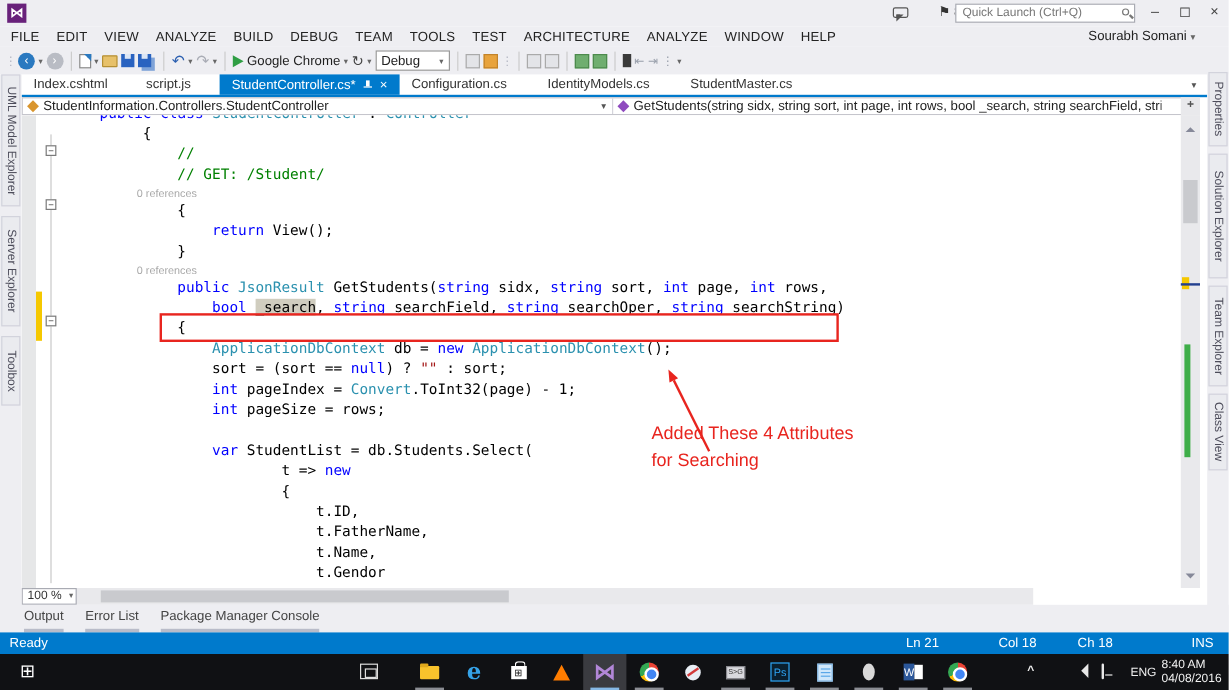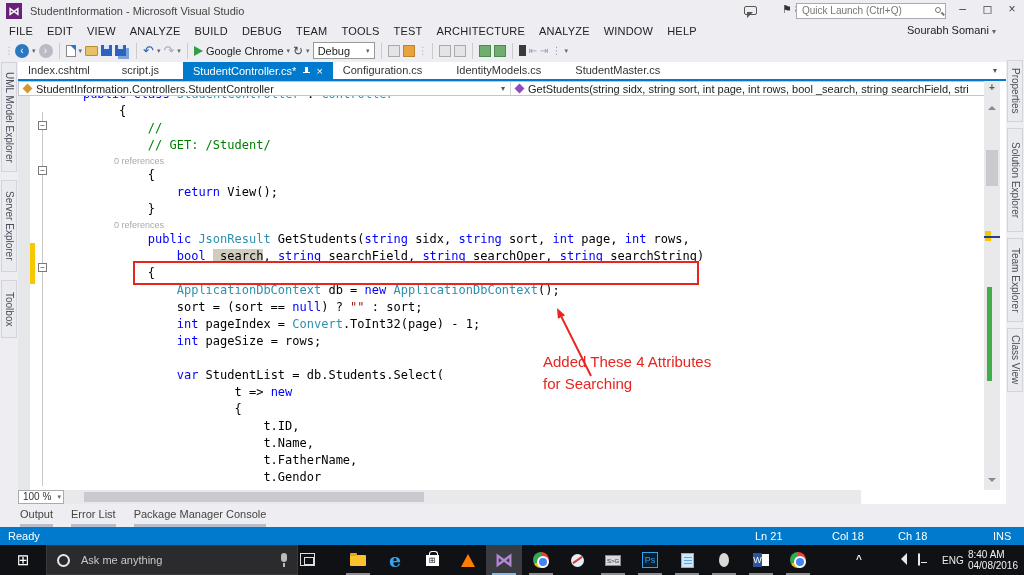--- a/index.html
+++ b/index.html
@@ -133,21 +133,20 @@
   .ac::after{content:"";position:absolute;left:2px;bottom:2px;width:6px;height:1.5px;background:#e8e8e8}
   .dt{position:absolute;right:6px;top:4px;text-align:left;line-height:11px;color:#f2f2f2;font-size:10px}
 </style>
 </head>
 <body>
 
 <div id="root">
 
   <div class="abs titlebar">
     <div class="abs vslogo">⋈</div>
-    <div class="abs title-text">StudentInformation - Microsoft Visual Studio</div>
     <div class="abs fb-bubble"></div>
     <div class="abs flag">⚑ <span>8</span></div>
     <div class="abs qlaunch">
       <span>Quick Launch (Ctrl+Q)</span>
       <span class="mag"></span>
     </div>
     <div class="abs winbtn" style="left:950px">–</div>
     <div class="abs winbtn" style="left:975px">◻</div>
     <div class="abs winbtn" style="left:1000px;width:24px">×</div>
   </div>
@@ -257,22 +256,22 @@
         <div class="line code"><span class="tok pl">        {</span></div>
         <div class="line code"><span class="tok pl">            </span><span class="tok ty">ApplicationDbContext</span><span class="tok pl"> db = </span><span class="tok kw">new</span><span class="tok pl"> </span><span class="tok ty">ApplicationDbContext</span><span class="tok pl">();</span></div>
         <div class="line code"><span class="tok pl">            sort = (sort == </span><span class="tok kw">null</span><span class="tok pl">) ? </span><span class="tok st">""</span><span class="tok pl"> : sort;</span></div>
         <div class="line code"><span class="tok pl">            </span><span class="tok kw">int</span><span class="tok pl"> pageIndex = </span><span class="tok ty">Convert</span><span class="tok pl">.ToInt32(page) - 1;</span></div>
         <div class="line code"><span class="tok pl">            </span><span class="tok kw">int</span><span class="tok pl"> pageSize = rows;</span></div>
         <div class="line code"><span class="tok pl"></span></div>
         <div class="line code"><span class="tok pl">            </span><span class="tok kw">var</span><span class="tok pl"> StudentList = db.Students.Select(</span></div>
         <div class="line code"><span class="tok pl">                    t =&gt; </span><span class="tok kw">new</span></div>
         <div class="line code"><span class="tok pl">                    {</span></div>
         <div class="line code"><span class="tok pl">                        t.ID,</span></div>
+        <div class="line code"><span class="tok pl">                        t.FatherName,</span></div>
         <div class="line code"><span class="tok pl">                        t.Name,</span></div>
-        <div class="line code"><span class="tok pl">                        t.FatherName,</span></div>
         <div class="line code"><span class="tok pl">                        t.Gendor</span></div>
       </div>
     <div class="abs glyphmargin"></div>
     <div class="abs chgbar"></div>
     <div class="abs outline-line"></div>
     <div class="abs obox" style="top:25px">−</div>
     <div class="abs obox" style="top:70px">−</div>
     <div class="abs obox" style="top:167px">−</div>
     <div class="abs redbox"></div>
     <svg class="abs" style="left:480px;top:100px" width="200" height="200">
@@ -322,25 +321,20 @@
   <div class="abs statusbar">
     <span style="left:8px">Ready</span>
     <span style="left:755px">Ln 21</span>
     <span style="left:832px">Col 18</span>
     <span style="left:898px">Ch 18</span>
     <span style="left:993px">INS</span>
   </div>
 
   <div class="abs taskbar">
     <div class="abs tstart">⊞</div>
-    <div class="abs tsearch">
-      <span class="cortana"></span>
-      <span>Ask me anything</span>
-      <span class="micb"></span>
-    </div>
     <div class="abs tview"></div>
     <div class="abs cell ul" style="left:340px">
         <span class="fldr"></span>
       </div>
     <div class="abs cell" style="left:377px">
         <span class="edge-e">e</span>
       </div>
     <div class="abs cell" style="left:414px">
         <span class="storebag">⊞</span>
       </div>

